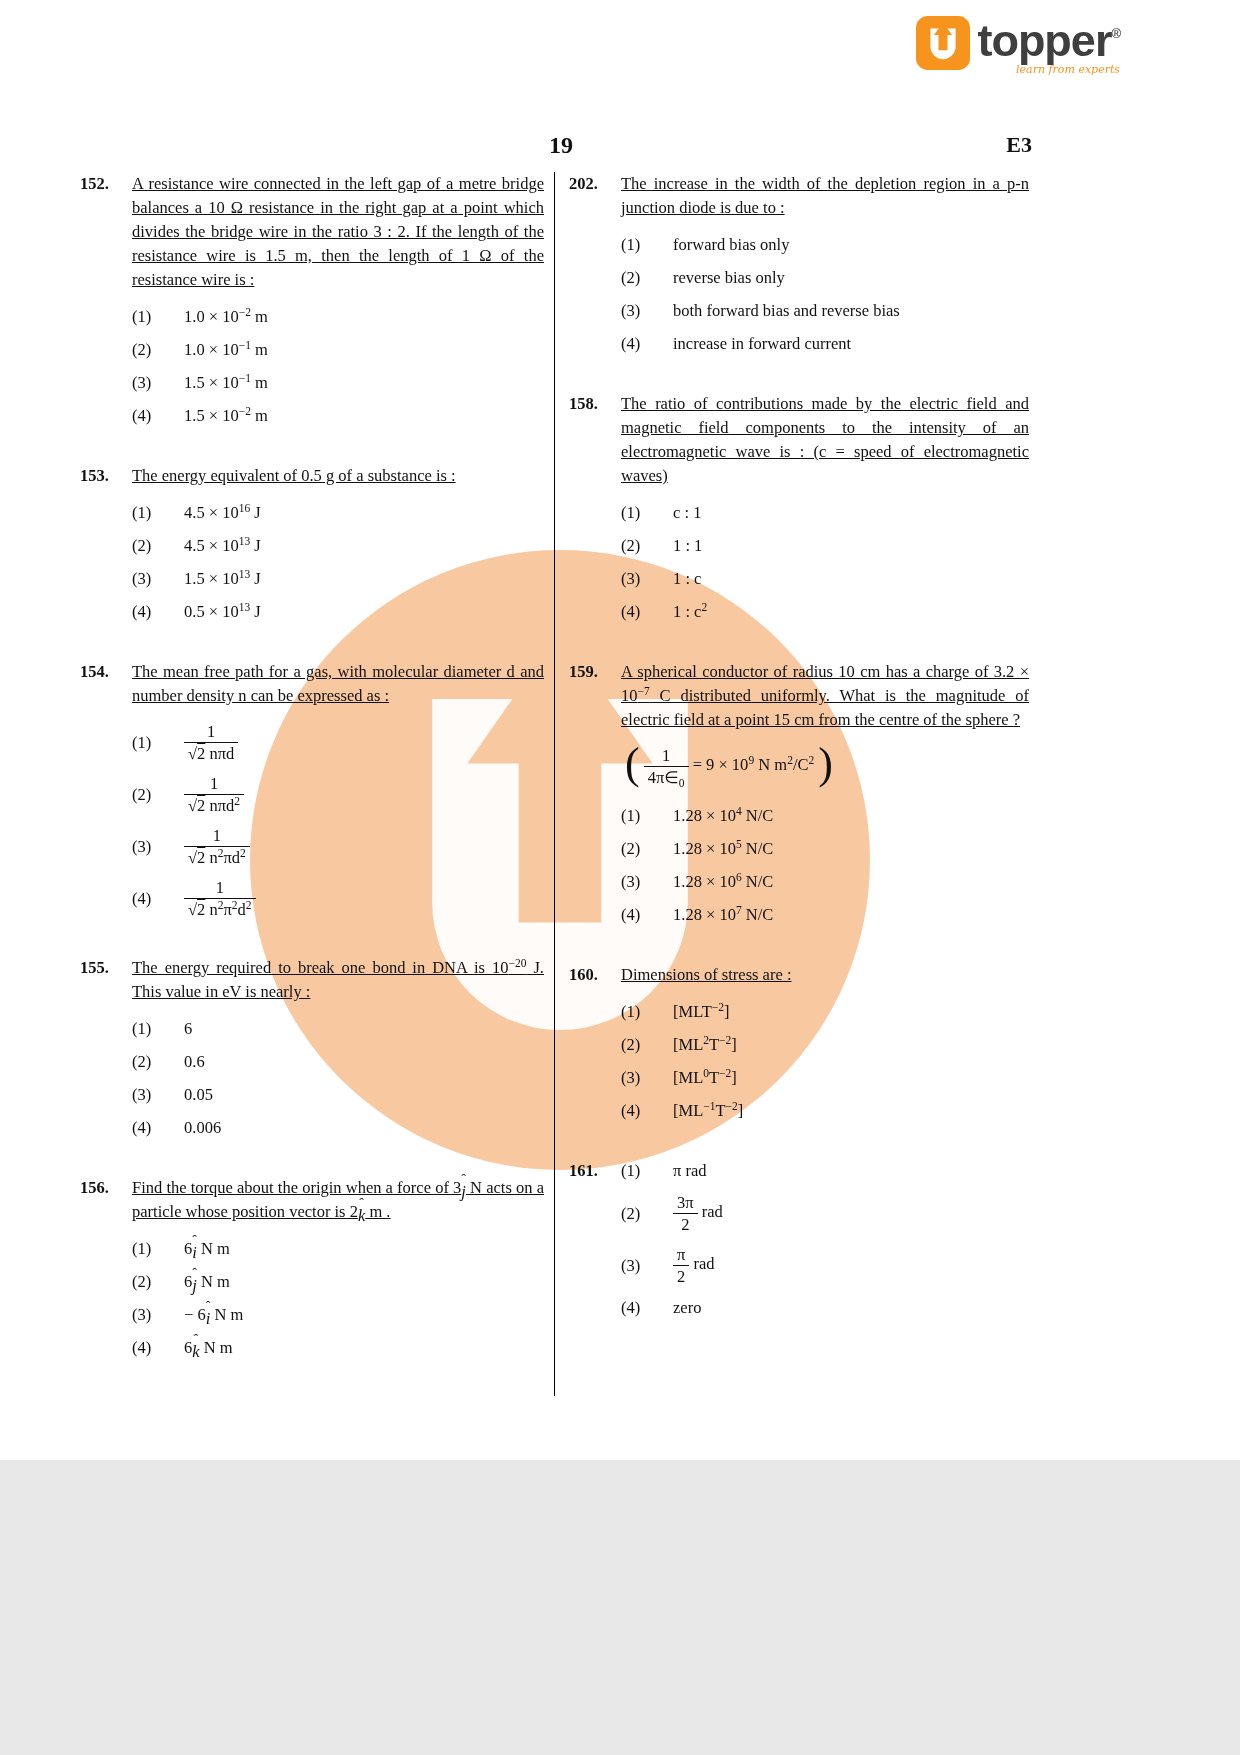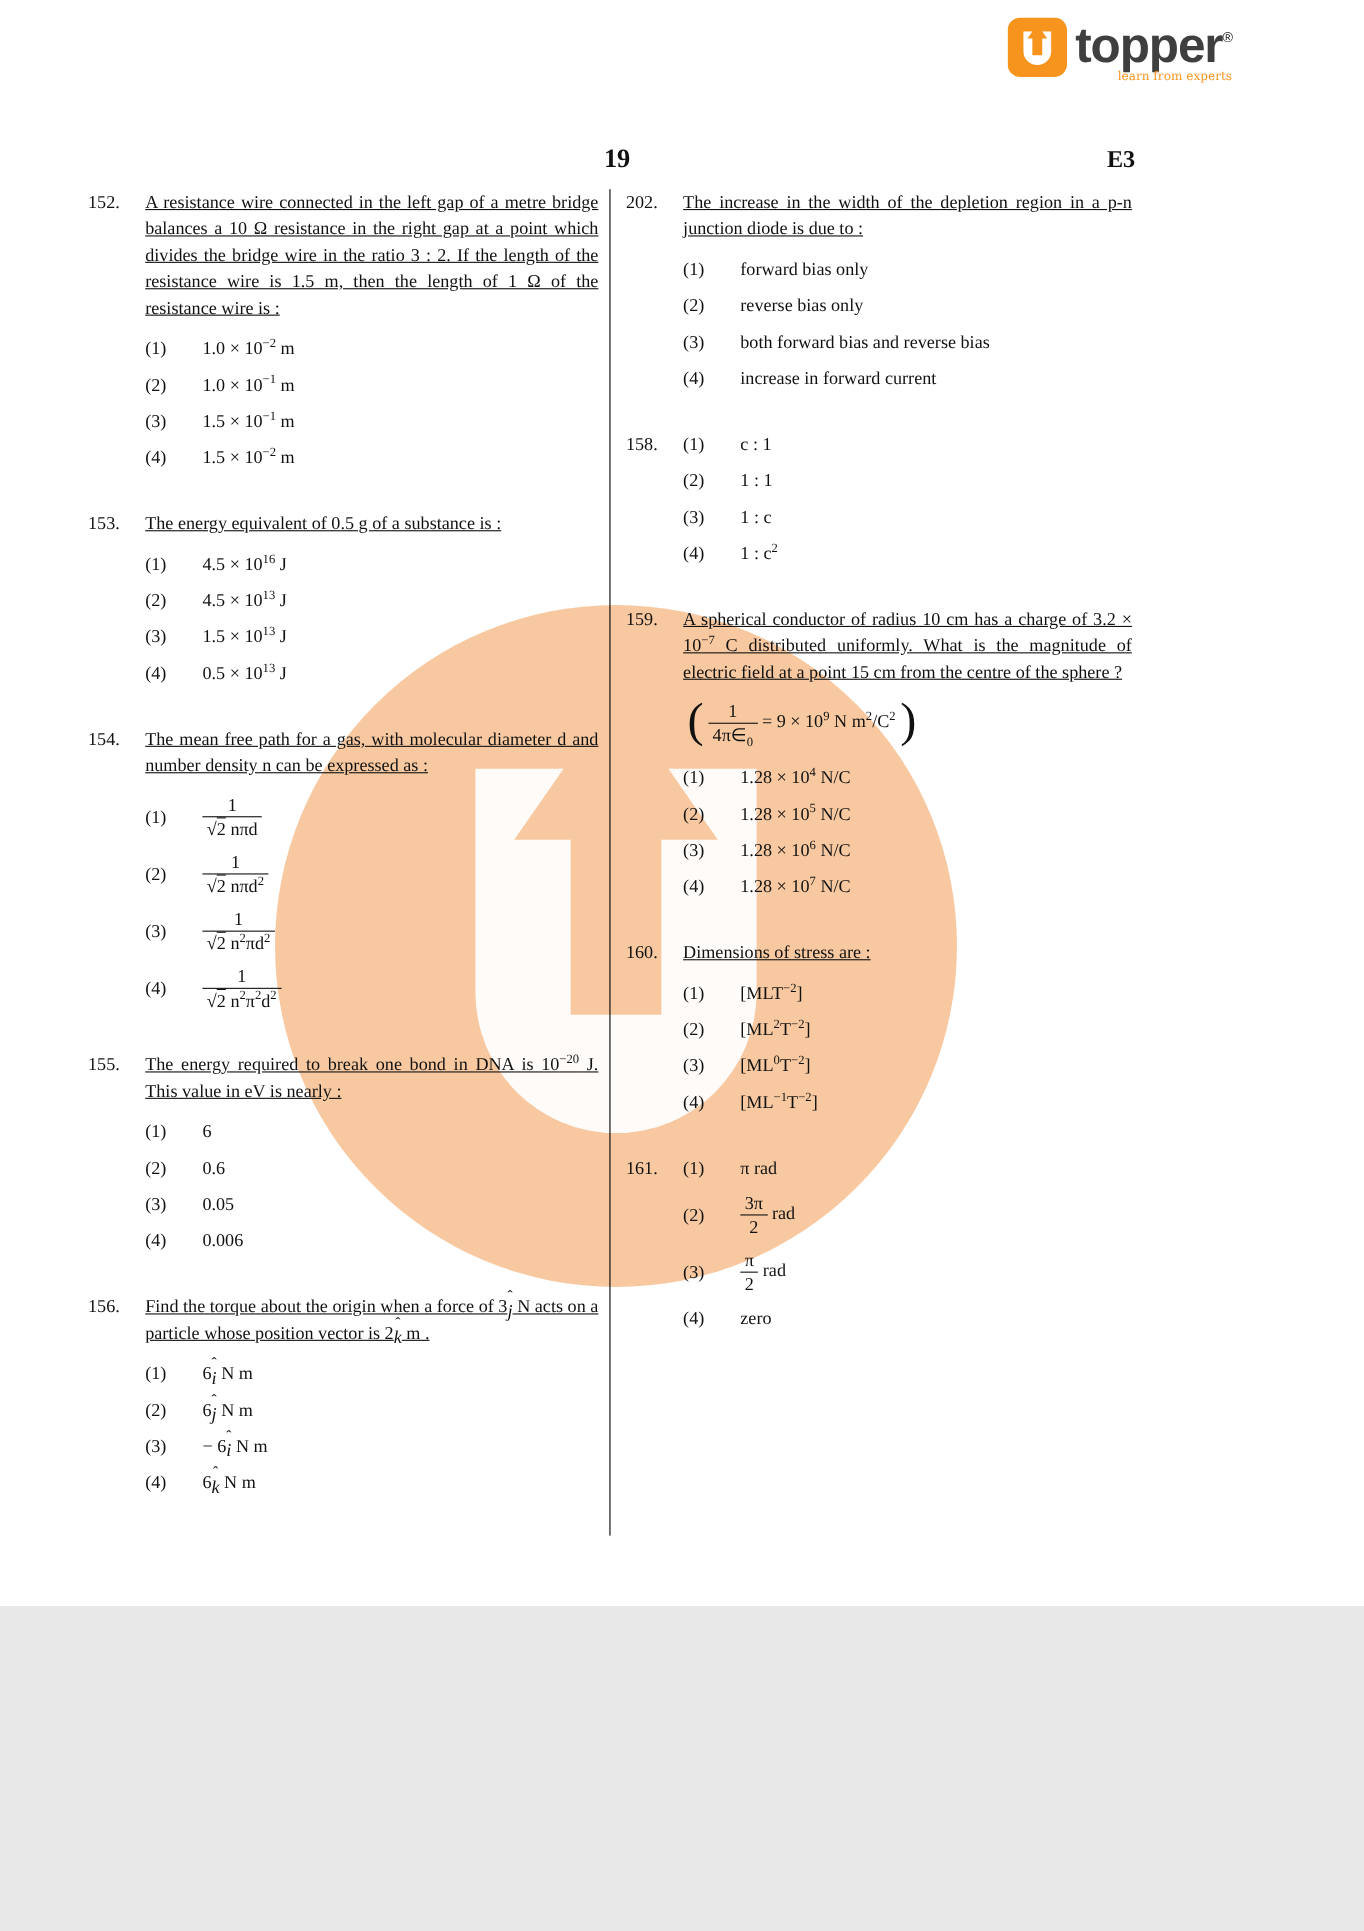--- a/index.html
+++ b/index.html
@@ -13,37 +13,37 @@
 
   
   .watermark { position:absolute; left:248px; top:548px; width:624px; height:624px; opacity:0.55; z-index:0; }
 
   
   .logo { position:absolute; top:16px; right:120px; display:flex; align-items:flex-start; z-index:2; }
   .logo-icon { width:54px; height:54px; margin-right:7px; flex:none; }
   .logo-right { display:flex; flex-direction:column; align-items:flex-end; }
   .logo-brandline { font-family:"Liberation Sans", sans-serif; font-weight:700; font-size:45px; line-height:50px; color:#3f3f3f; letter-spacing:-1px; }
   .logo-reg { font-size:13px; vertical-align:18px; color:#222; font-weight:400; }
-  .logo-tagline { font-family:"DejaVu Serif", serif; color:#f7941e; font-size:11px; line-height:12px; margin-top:-2px; }
+  .logo-tagline { font-family:"DejaVu Serif", serif; font-style:italic; color:#f7941e; font-size:11px; line-height:12px; margin-top:-2px; }
 
   
   .header-row { position:absolute; top:133px; left:80px; width:962px; height:28px; z-index:2; }
   .page-number { position:absolute; left:0; right:0; text-align:center; font-weight:700; font-size:24px; }
   .paper-code { position:absolute; right:10px; top:0; font-weight:700; font-size:22px;margin-left:33px; }
 
   
   .columns { position:absolute; top:172px; left:80px; width:962px; display:flex; align-items:stretch; z-index:1; }
   .col { width:474px; }
   .col-left { padding-right:10px; }
   .divider { width:1px; background:#000; flex:none; }
   .col-right { padding-left:14px; }
 
   
   .question { display:flex; margin-bottom:27px; }
-  .q-num { font-weight:400; width:52px; flex:none; }
+  .q-num { font-weight:700; width:52px; flex:none; }
   .q-body { flex:1; min-width:0; }
   .q-text { text-align:justify; margin-bottom:13px;text-decoration:underline; }
   .q-formula { margin:4px 0 16px 4px; }
   .option { display:flex; align-items:center; margin-bottom:9px; }
   .opt-label { width:52px; flex:none; }
   .opt-text { }
 
   sup { font-size:11.5px; line-height:0; vertical-align:super; }
   sub { font-size:11.5px; line-height:0; vertical-align:sub; }
 
@@ -249,20 +249,21 @@
                 <span class="opt-label">(4)</span>
                 <span class="opt-text">increase in forward current</span>
               </div>
           </div>
         </div>
       </div>
 
       <div class="question">
         <div class="q-num">158.</div>
         <div class="q-body">
+          <div class="q-text">The ratio of contributions made by the electric field and magnetic field components to the intensity of an electromagnetic wave is : (c = speed of electromagnetic waves)</div>
           <div class="options">
             <div class="option">
                 <span class="opt-label">(1)</span>
                 <span class="opt-text">c : 1</span>
               </div>
             <div class="option">
                 <span class="opt-label">(2)</span>
                 <span class="opt-text">1 : 1</span>
               </div>
             <div class="option">

